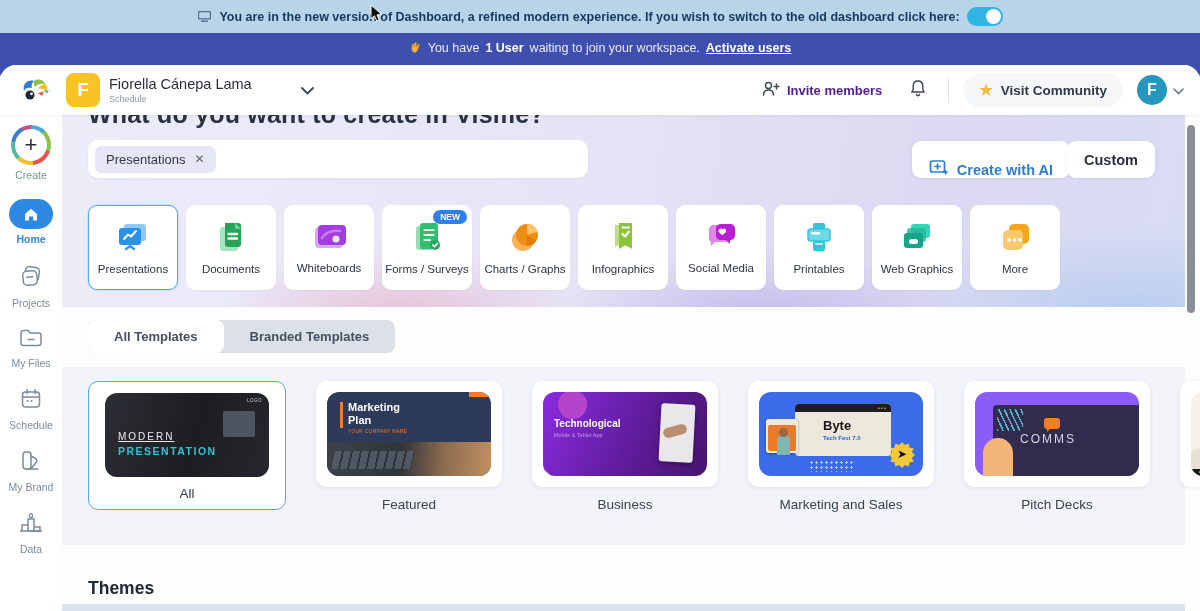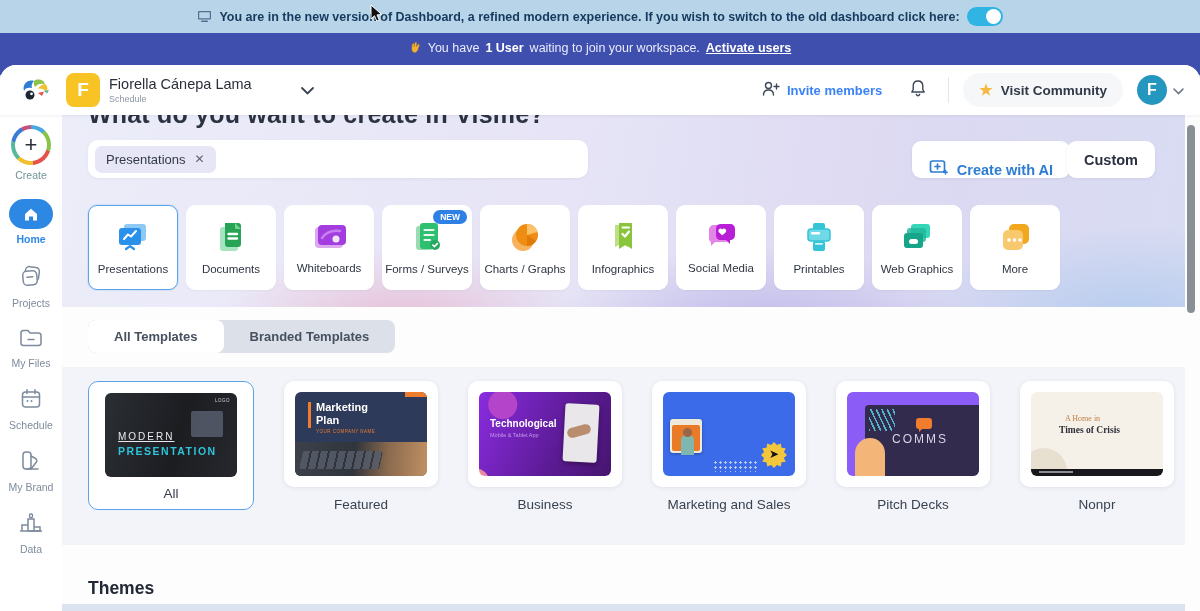--- a/index.html
+++ b/index.html
@@ -28,21 +28,21 @@
   .header { position:absolute; left:0; top:0; width:100%; height:50px; background:#fff; z-index:30;
     display:flex; align-items:center; box-shadow:0 1px 3px rgba(40,50,80,.07); }
   .logo { margin-left:18px; width:34px; height:30px; }
   .ws-chip { display:flex; align-items:center; margin-left:14px; gap:9px; cursor:pointer; }
   .ws-avatar { width:34px; height:34px; border-radius:8px; background:#f7c325; color:#fff; font-size:19px; font-weight:700;
     display:flex; align-items:center; justify-content:center; }
   .ws-name { font-size:14.5px; font-weight:400; color:#2a2f3a; line-height:15px; }
   .ws-sub { font-size:9px; color:#8b95a3; margin-top:2px; }
   .ws-caret { margin-left:40px; }
   .header-right { margin-left:auto; display:flex; align-items:center; margin-right:16px; }
-  .invite { display:flex; align-items:center; gap:7px; color:#3b82f6; font-size:13px; font-weight:600; cursor:pointer; }
+  .invite { display:flex; align-items:center; gap:7px; color:#4c1d95; font-size:13px; font-weight:600; cursor:pointer; }
   .bell { margin:0 22px 0 28px; cursor:pointer; }
   .hdr-div { width:1px; height:26px; background:#e3e7ec; margin-right:14px; }
   .community { display:flex; align-items:center; gap:8px; background:#f6f7f8; border-radius:18px; padding:8px 16px;
     font-size:13.5px; font-weight:600; color:#2f3948; cursor:pointer; }
   .star { color:#f5b942; font-size:15px; }
   .user-avatar { width:30px; height:30px; border-radius:50%; background:#2596be; color:#fff; font-weight:700; font-size:16px;
     display:flex; align-items:center; justify-content:center; margin:0 6px 0 14px; cursor:pointer; }
 
   
   .sidebar { position:absolute; left:0; top:50px; width:62px; bottom:0; background:#fff; z-index:25; display:flex; flex-direction:column; align-items:center; }
@@ -94,21 +94,21 @@
   
   .tabs { position:absolute; left:26px; top:205px; display:flex; background:#dce1e9; border-radius:8px; overflow:hidden; }
   .tab { font-size:13px; font-weight:600; color:#46505f; padding:9px 26px; cursor:pointer; white-space:nowrap; }
   .tab.active { background:#ffffff; border-radius:8px; }
 
   
   .tpl-section { position:absolute; left:0; right:15px; top:252px; height:178px; background:#f2f4f9; }
   .tpl-row { position:absolute; left:26px; top:14px; display:flex; gap:30px; align-items:flex-start; }
   .tpl-card { display:flex; flex-direction:column; align-items:center; cursor:pointer; }
   .thumb-box { background:#fff; border-radius:10px; padding:11px; box-shadow:0 1px 4px rgba(50,60,90,.1); }
-  .thumb { width:132px; height:84px; border-radius:6px; position:relative; overflow:hidden; }
+  .thumb { width:164px; height:84px; border-radius:12px; position:relative; overflow:hidden; }
   .tpl-label { margin-top:10px; font-size:13.5px; color:#39424f; }
   .tpl-card.selected { background:#fff; border:1.5px solid #5ba3e8; border-radius:10px; padding:11px 16px 8px; }
   .tpl-card.selected .thumb-box { padding:0; box-shadow:none; border-radius:5px; }
   .tpl-card.selected .tpl-label { margin-top:9px; }
 
   
   .t-modern { background:linear-gradient(105deg,#2b2e34 0%,#1b1d21 55%,#26282d 100%); }
   .t-modern .photo { position:absolute; right:14px; top:18px; width:32px; height:26px; background:#5a6270; opacity:.8; border-radius:2px; }
   .t-modern .logo-txt { position:absolute; right:7px; top:5px; font-size:4.5px; color:#cfd3da; letter-spacing:.5px; }
   .t-modern .l1 { position:absolute; left:13px; top:38px; color:#e8eaee; font-size:10px; letter-spacing:2px;text-decoration:underline; }
@@ -495,20 +495,27 @@
               <div class="l1">Technological</div>
               <div class="sub">Mobile &amp; Tablet App</div>
             </div>
           </div>
           <div class="tpl-label">Business</div>
         </div>
 
         <div class="tpl-card">
           <div class="thumb-box">
             <div class="thumb t-byte">
+              <div class="win">
+                <div class="winbar">
+                    <span class="dots">•••</span>
+                  </div>
+                <div class="l1">Byte</div>
+                <div class="sub">Tech Fest 7.0</div>
+              </div>
               <div class="photo-win">
                   <div class="photo">
                     <div class="person"></div>
                     <div class="head"></div>
                   </div>
                 </div>
               <div class="dotgrid"></div>
               <div class="burst">
                   <span>➤</span>
                 </div>

